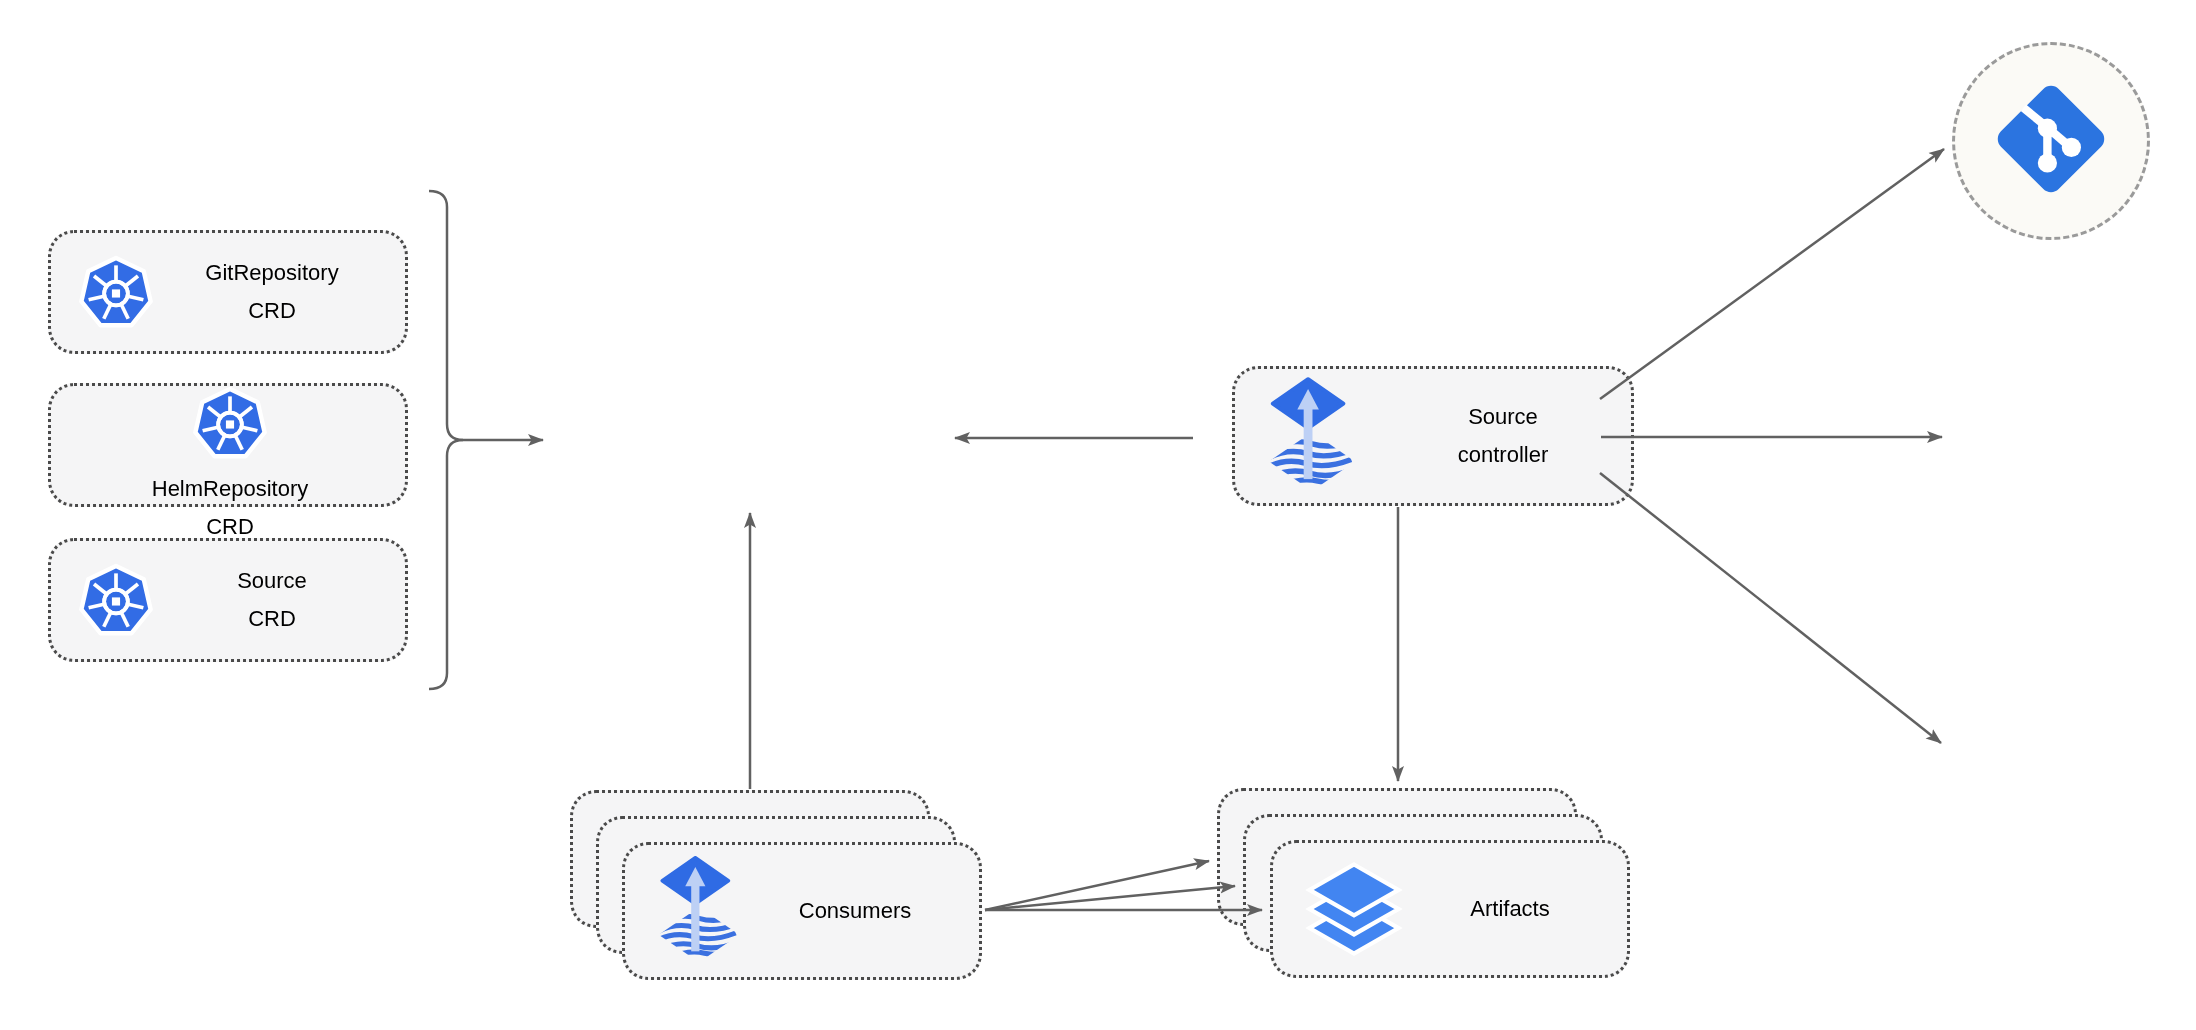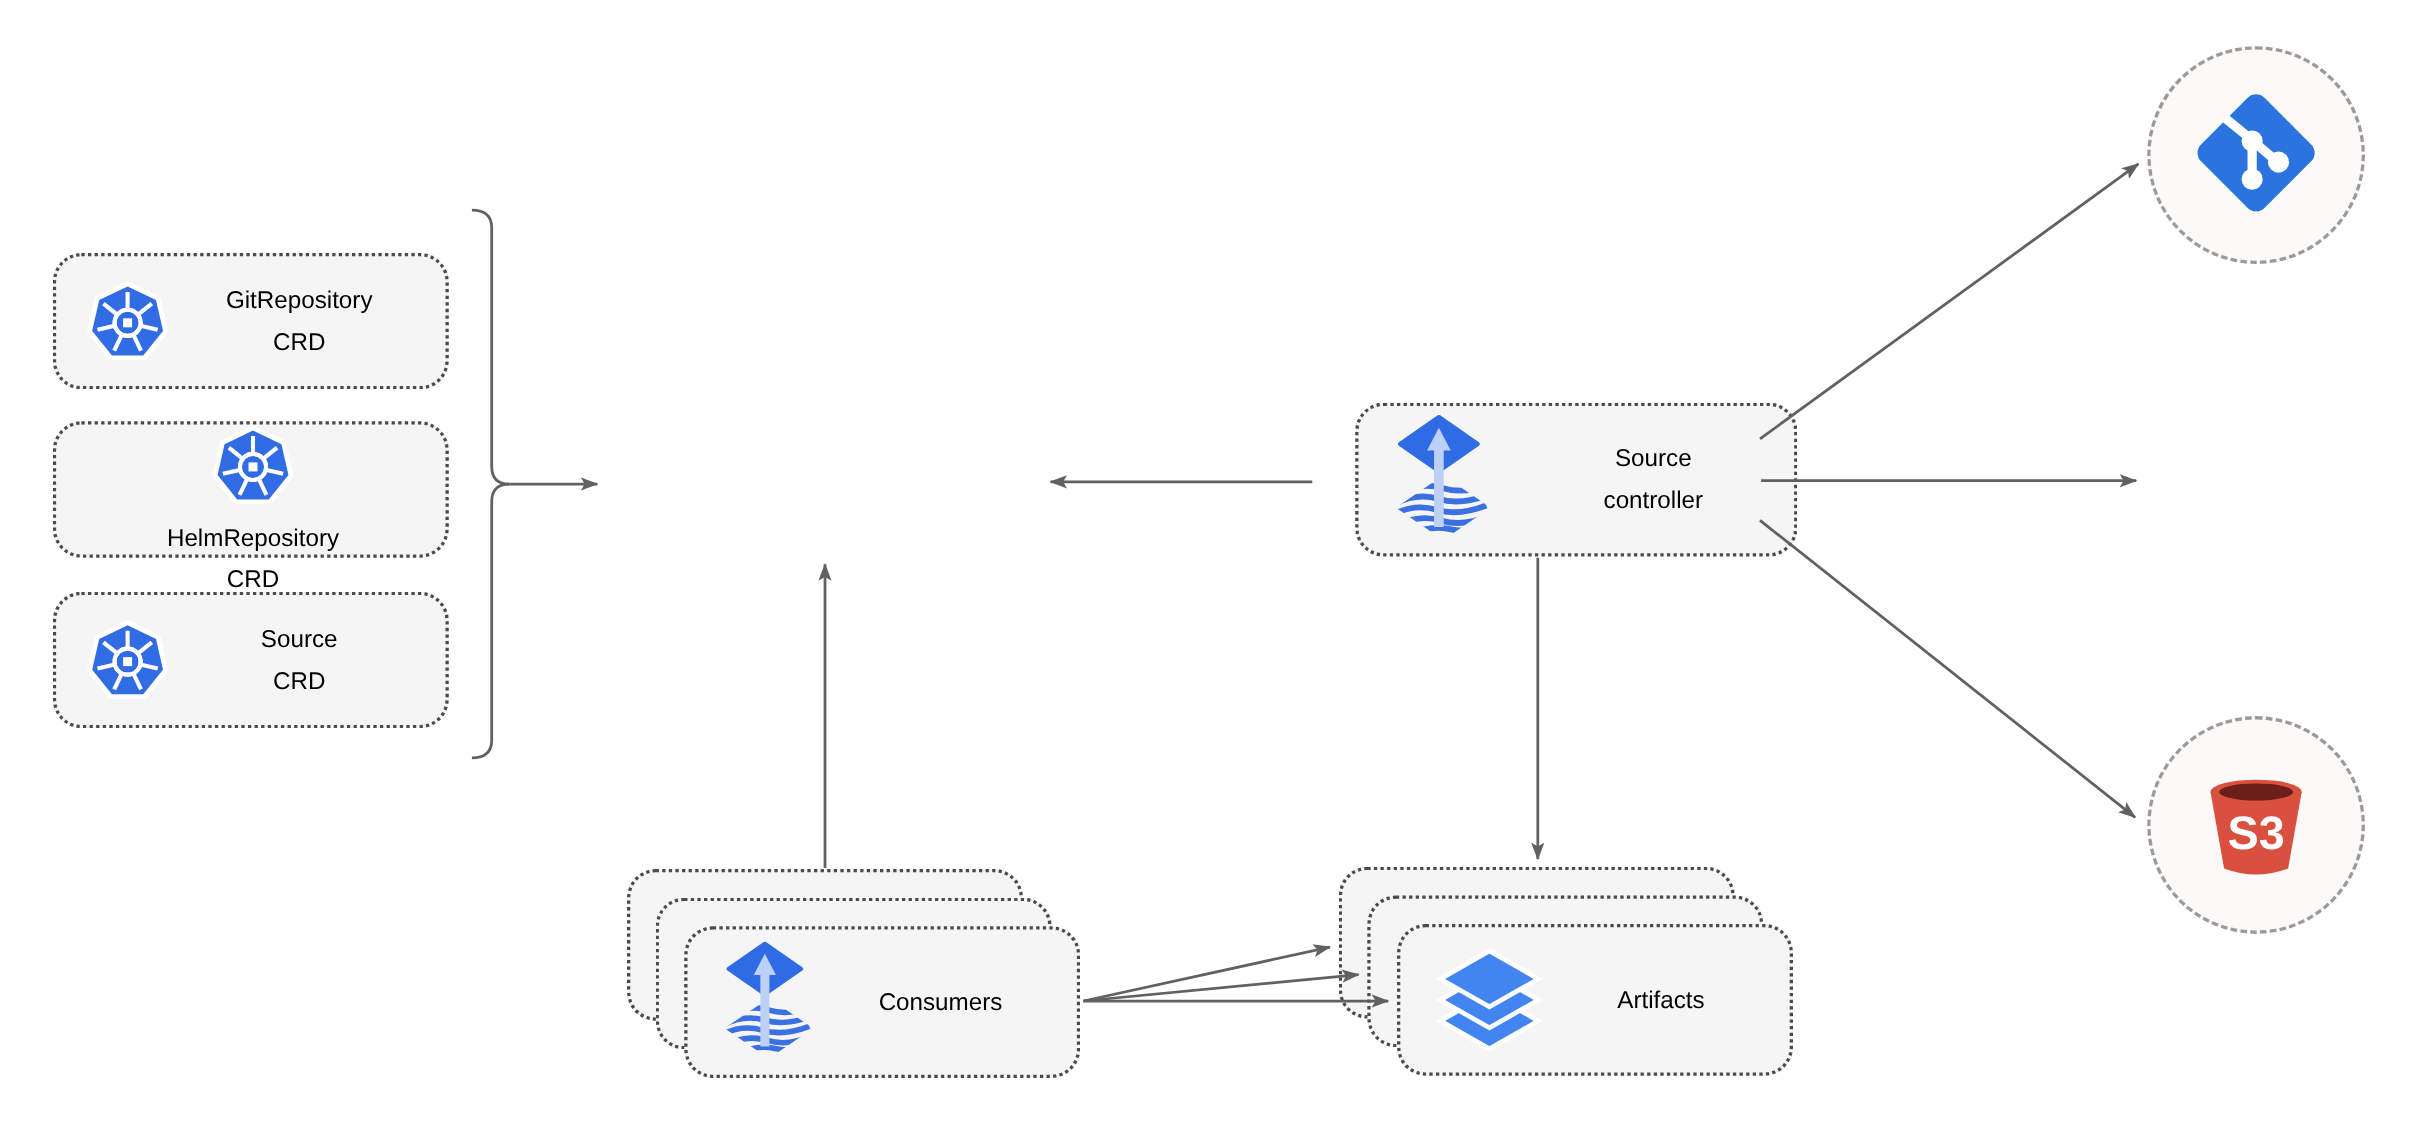--- a/index.html
+++ b/index.html
@@ -196,30 +196,20 @@
           <line x1="50" y1="43" x2="64" y2="55"></line>
         </g>
         <circle cx="47" cy="41" r="8" fill="#ffffff"></circle>
         <circle cx="67" cy="57" r="8" fill="#ffffff"></circle>
         <circle cx="47" cy="70" r="8" fill="#ffffff"></circle>
       </svg>
     </span>
   </div>
 
 
-  <div class="srccircle" style="left:1952px;top:651px;">
-    <span class="icon">
-      <svg viewBox="0 0 100 100" width="112" height="112">
-        <path d="M13,25 L24,87 Q50,97 76,87 L87,25 Z" fill="#d9503e"></path>
-        <ellipse cx="50" cy="25" rx="37" ry="10" fill="#d9503e"></ellipse>
-        <ellipse cx="50" cy="25" rx="30" ry="7" fill="#6a2019"></ellipse>
-        <text x="50" y="71" font-size="38" font-weight="bold" fill="#ffffff" text-anchor="middle">S3</text>
-      </svg>
-    </span>
-  </div>
 
   <svg class="connectors" viewBox="0 0 2196 1030">
     <defs>
       <marker id="arrow" markerUnits="userSpaceOnUse" markerWidth="18" markerHeight="14" refX="15" refY="6.5" orient="auto">
         <path d="M0,0.5 L16,6.5 L0,12.5 L3.5,6.5 Z" fill="#616161"></path>
       </marker>
     </defs>
     <g stroke="#616161" stroke-width="2.5" fill="none">
 
       <path d="M429,191 Q447,191 447,207 L447,424 Q447,440 463,440"></path>

